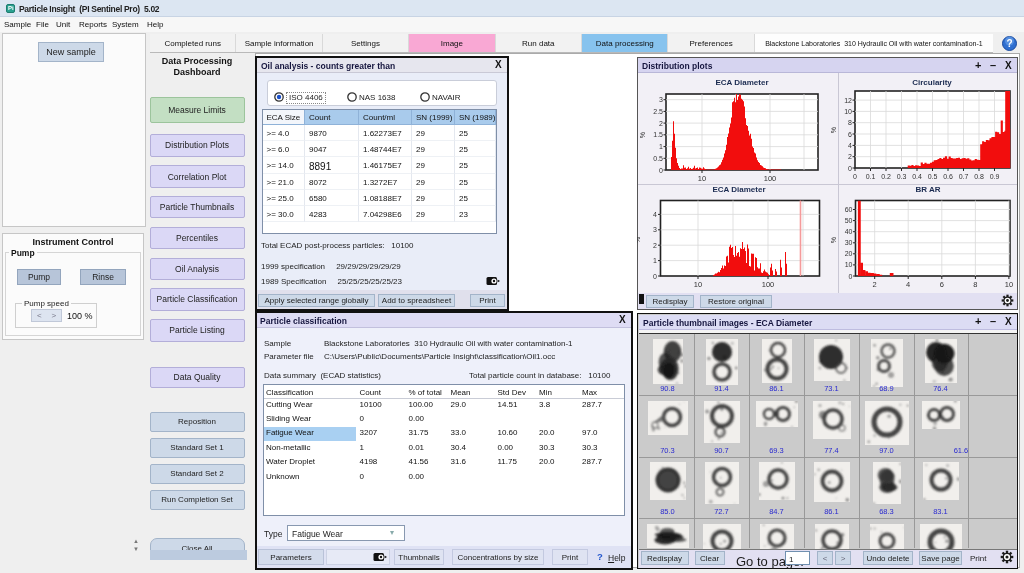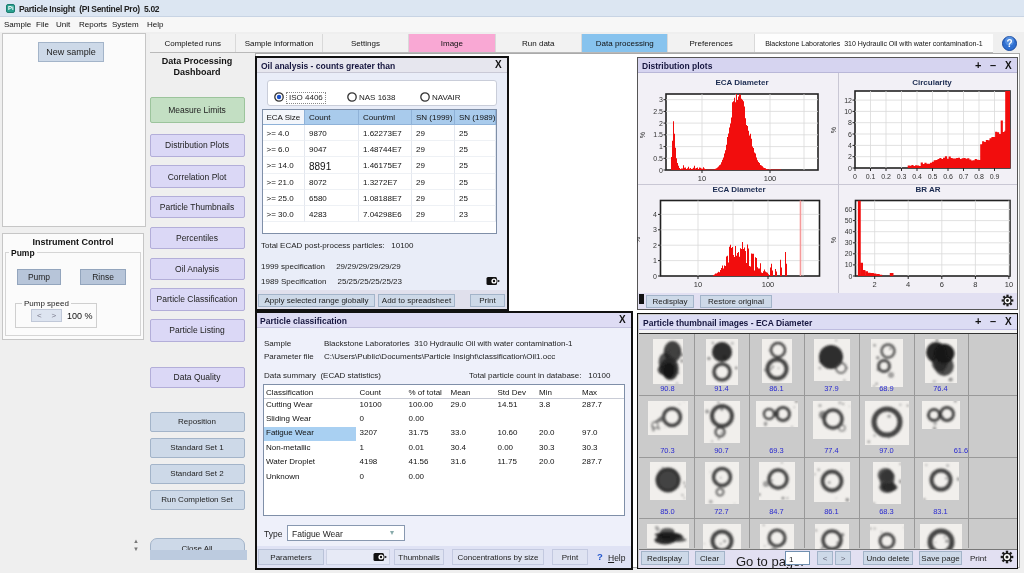--- a/index.html
+++ b/index.html
@@ -859,21 +859,21 @@
       <circle cx="30.5" cy="18.9" r="1.9" fill="rgb(164,164,164)" fill-opacity="0.7"></circle>
       <circle cx="16.8" cy="37.3" r="0.7" fill="rgb(152,152,152)" fill-opacity="0.7"></circle>
       <circle cx="5.9" cy="21.1" r="0.6" fill="rgb(137,137,137)" fill-opacity="0.7"></circle>
       <circle cx="21" cy="18" r="11" fill="none" stroke="rgb(44,44,44)" stroke-width="5" stroke-opacity="0.88"></circle>
       <circle cx="10" cy="31" r="3.5" fill="rgb(78,78,78)" fill-opacity="0.5"></circle>
     </g>
   </svg>
 <div style="position:absolute;left:647.5px;top:384.0px;width:40px;text-align:center;font-size:7.5px;color:#2a2ad0">90.8</div>
 <div style="position:absolute;left:701.5px;top:384.0px;width:40px;text-align:center;font-size:7.5px;color:#2a2ad0">91.4</div>
 <div style="position:absolute;left:756.5px;top:384.0px;width:40px;text-align:center;font-size:7.5px;color:#2a2ad0">86.1</div>
-<div style="position:absolute;left:811.5px;top:384.0px;width:40px;text-align:center;font-size:7.5px;color:#2a2ad0">37.9</div>
+<div style="position:absolute;left:811.5px;top:384.0px;width:40px;text-align:center;font-size:7.5px;color:#2a2ad0">73.1</div>
 <div style="position:absolute;left:866.5px;top:384.0px;width:40px;text-align:center;font-size:7.5px;color:#2a2ad0">68.9</div>
 <div style="position:absolute;left:920.5px;top:384.0px;width:40px;text-align:center;font-size:7.5px;color:#2a2ad0">76.4</div>
 <div style="position:absolute;left:647.5px;top:445.5px;width:40px;text-align:center;font-size:7.5px;color:#2a2ad0">70.3</div>
 <div style="position:absolute;left:701.5px;top:445.5px;width:40px;text-align:center;font-size:7.5px;color:#2a2ad0">90.7</div>
 <div style="position:absolute;left:756.5px;top:445.5px;width:40px;text-align:center;font-size:7.5px;color:#2a2ad0">69.3</div>
 <div style="position:absolute;left:811.5px;top:445.5px;width:40px;text-align:center;font-size:7.5px;color:#2a2ad0">77.4</div>
 <div style="position:absolute;left:866.5px;top:445.5px;width:40px;text-align:center;font-size:7.5px;color:#2a2ad0">97.0</div>
 <div style="position:absolute;left:941px;top:445.5px;width:40px;text-align:center;font-size:7.5px;color:#2a2ad0">61.6</div>
 <div style="position:absolute;left:647.5px;top:507.0px;width:40px;text-align:center;font-size:7.5px;color:#2a2ad0">85.0</div>
 <div style="position:absolute;left:701.5px;top:507.0px;width:40px;text-align:center;font-size:7.5px;color:#2a2ad0">72.7</div>

